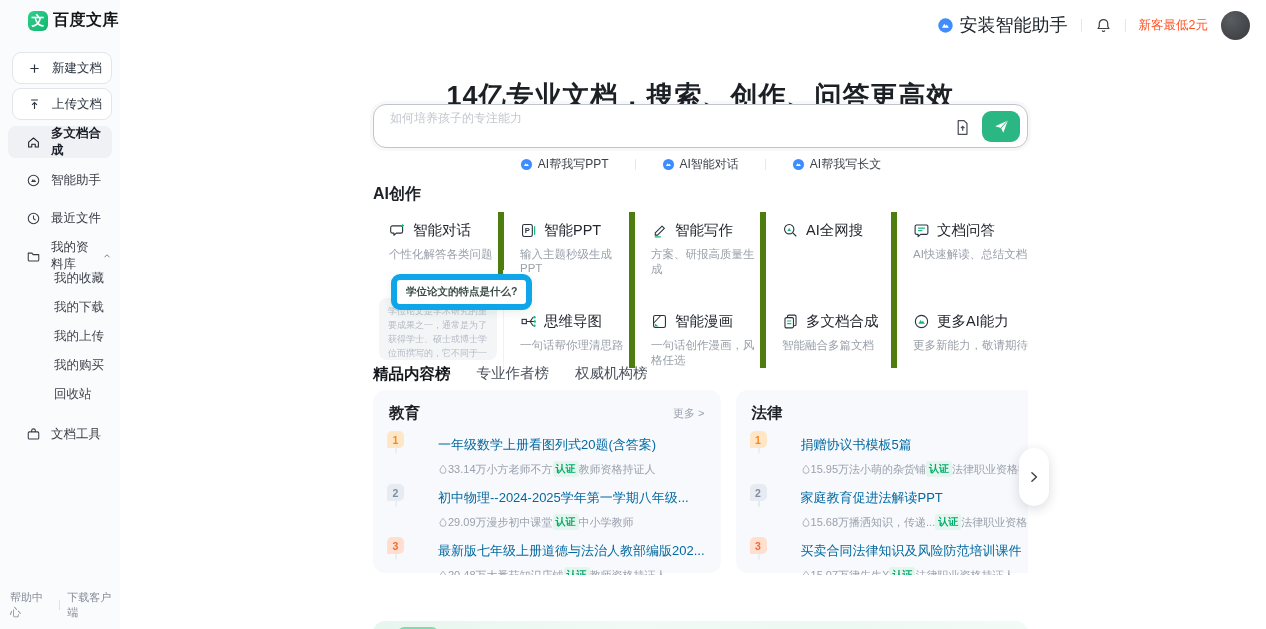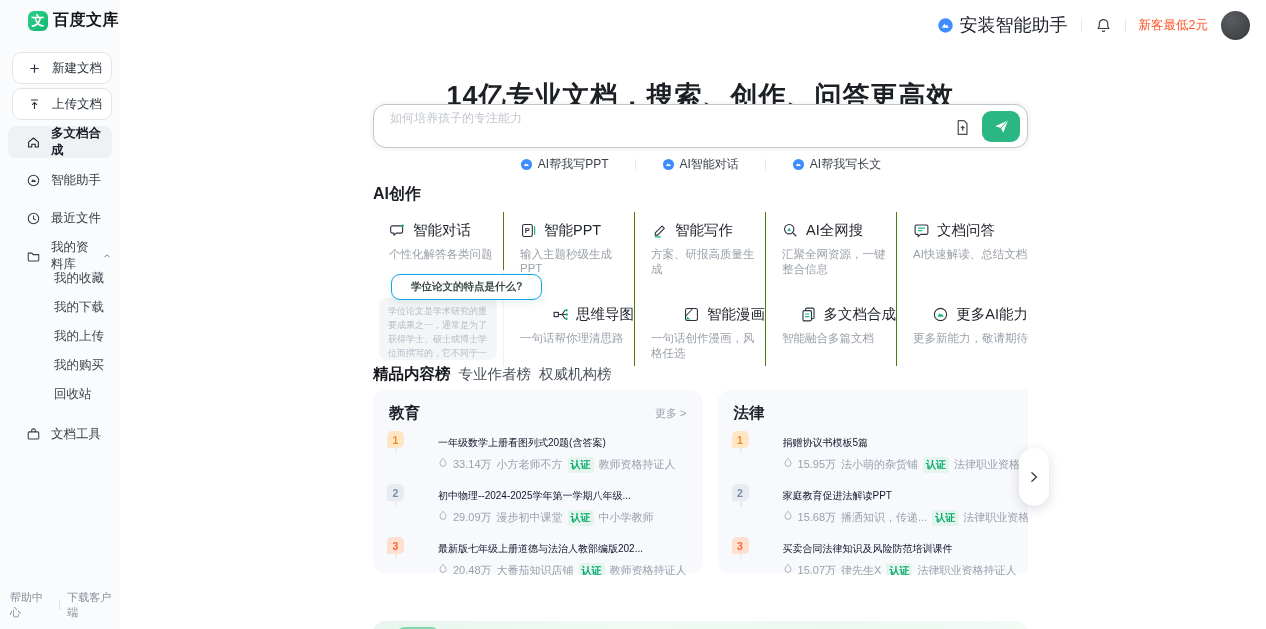--- a/index.html
+++ b/index.html
@@ -45,33 +45,33 @@
 
   .quicklinks{position:absolute;top:148px;width:100%;display:flex;justify-content:center;align-items:center;gap:26px;}
   .qlink{display:flex;align-items:center;gap:5px;font-size:12px;color:#3c414a;cursor:pointer;}
   .qdiv{width:1px;height:11px;background:#e6e8eb;}
 
   .ai-title{position:absolute;top:176px;left:0;font-size:16px;font-weight:600;color:#1d2127;}
 
   .feat-row{position:absolute;left:0;width:655px;display:grid;grid-template-columns:repeat(5,1fr);}
   .feat-row1{top:204px;height:58px;}
   .feat-row2{top:262px;height:96px;}
-  .feat-cell{padding:9px 0 0 16px;border-right:1px solid #4d7c0f;cursor:pointer;}
+  .feat-cell{padding:9px 0 0 16px;border-right:6px solid #4d7c0f;cursor:pointer;}
   .feat-cell:last-child{border-right:none;}
   .feat-head{display:flex;align-items:center;gap:7px;font-size:14.5px;color:#23272e;font-weight:500;}
   .feat-desc{margin-top:7px;font-size:11.5px;color:#9ba1ab;}
-  .feat-row2 .feat-head{margin-top:26px;justify-content:flex-end;}
+  .feat-row2 .feat-head{margin-top:33px;}
 
   .promo-cell{position:relative;padding:0;border-right:1px solid #f0f1f4;cursor:pointer;}
-  .promo-bubble{position:absolute;left:18px;top:4px;background:#fff;border:1px solid #0ea5e9;border-radius:9px;
-    padding:5px 19px;font-size:10.5px;font-weight:bold;color:#3a4c44;box-shadow:0 3px 8px rgba(40,120,90,.10);white-space:nowrap;z-index:2;}
+  .promo-bubble{position:absolute;left:18px;top:4px;background:#fff;border:6px solid #0ea5e9;border-radius:9px;
+    padding:5px 9px;font-size:10.5px;font-weight:bold;color:#3a4c44;box-shadow:0 3px 8px rgba(40,120,90,.10);white-space:nowrap;z-index:2;}
   .promo-card{position:absolute;left:6px;top:28px;width:118px;height:62px;background:#f3f5f7;border-radius:8px;
     padding:7px 9px;font-size:9px;line-height:1.55;color:#b6bcc5;overflow:hidden;}
 
-  .rank-tabs{position:absolute;top:356px;left:0;display:flex;align-items:center;gap:8px;}
+  .rank-tabs{position:absolute;top:356px;left:0;display:flex;align-items:flex-start;gap:26px;}
   .rank-tab{font-size:14.5px;color:#4c525c;cursor:pointer;}
   .rank-tab.active{font-size:15.5px;font-weight:bold;color:#14171c;}
 
   .boards{position:absolute;top:382px;left:0;width:655px;height:185px;overflow:hidden;}
   .board-track{display:flex;gap:15px;width:900px;}
   .board{flex:0 0 270px;height:183px;background:#f7f9fc;border-radius:12px;padding:13px 16px 0;}
   .board-head{display:flex;align-items:center;justify-content:space-between;}
   .board-name{font-size:15.5px;font-weight:600;color:#1d2127;}
   .board-more{font-size:11px;color:#9aa2ad;cursor:pointer;}
   .doc-item{display:flex;align-items:flex-start;gap:13px;margin-top:12px;cursor:pointer;height:41px;}
@@ -79,22 +79,22 @@
   .thumb{width:30px;height:40px;border-radius:3px;background:#fff;border:1px solid #eceef2;position:relative;overflow:hidden;}
   .thumb.lines::after{content:"";position:absolute;left:5px;right:5px;top:8px;bottom:4px;
     background:repeating-linear-gradient(to bottom,#e3e7ec 0 2px,transparent 2px 6px);}
   .th-green{background:linear-gradient(180deg,#eef7f0 52%,#7ccb90 52%,#63b87b);border-color:#dfeee3;}
   .rank{position:absolute;left:-8px;top:-5px;min-width:17px;height:17px;border-radius:5px 5px 5px 1px;
     font-size:10.5px;font-weight:bold;display:flex;align-items:center;justify-content:center;z-index:2;}
   .rank.r1{background:#ffe6c7;color:#f58a1f;}
   .rank.r2{background:#e7ebf2;color:#7f8da2;}
   .rank.r3{background:#ffdfd0;color:#f4692f;}
   .doc-texts{flex:1;min-width:0;}
-  .doc-title{font-size:10px;color:#0f172a;white-space:nowrap;overflow:hidden;text-overflow:ellipsis;}
-  .doc-meta{margin-top:7px;display:flex;gap:5px;font-size:11px;color:#9aa1ac;white-space:nowrap;overflow:hidden;}
+  .doc-title{font-size:13px;color:#0369a1;white-space:nowrap;overflow:hidden;text-overflow:ellipsis;}
+  .doc-meta{margin-top:7px;display:flex;align-items:center;font-size:11px;color:#9aa1ac;white-space:nowrap;overflow:hidden;}
   .cert-badge{flex:0 0 auto;background:#e3f5ec;color:#00a86b;font-size:10px;font-weight:bold;padding:1px 3px;border-radius:3px;}
   .cred{overflow:hidden;text-overflow:ellipsis;}
 
   .arrow-btn{position:absolute;left:646px;top:440px;width:30px;height:58px;background:#fff;border:none;border-radius:16px;
     box-shadow:0 3px 12px rgba(30,40,60,.16);cursor:pointer;display:flex;align-items:center;justify-content:center;padding:0;}
 
   .banner{position:absolute;top:613px;left:0;width:655px;height:34px;border-radius:12px;cursor:pointer;
     background:linear-gradient(90deg,#e7f6ee,#f1faf5 40%,#ecf8f2 70%,#f3fbf7);}
   .banner-accent{position:absolute;left:25px;top:6px;width:40px;height:19px;background:#83d9ab;border-radius:6px;}
 </style>
@@ -275,21 +275,20 @@
       </div>
       <div class="feat-cell">
         <div class="feat-head">
           <svg width="17" height="17" viewBox="0 0 20 20">
               <circle cx="8.5" cy="8.5" r="5.5" stroke="#2b3340" stroke-width="1.3" fill="none"></circle>
               <path d="M12.8 12.8l4 4" stroke="#2b3340" stroke-width="1.4"></path>
               <path d="M6.3 10.5l2.2-3.7 2 3.7z" fill="#12b977"></path>
             </svg>
           <span>AI全网搜</span>
         </div>
-        <div class="feat-desc">汇聚全网资源，一键整合信息</div>
       </div>
       <div class="feat-cell">
         <div class="feat-head">
           <svg width="17" height="17" viewBox="0 0 20 20">
               <path d="M4 3.5h12a1.5 1.5 0 011.5 1.5v8a1.5 1.5 0 01-1.5 1.5H9l-3 2.7v-2.7H4A1.5 1.5 0 012.5 13V5A1.5 1.5 0 014 3.5z" stroke="#2b3340" stroke-width="1.3" fill="none" stroke-linejoin="round"></path>
               <path d="M6 7.2h8M6 10.2h5" stroke="#12b977" stroke-width="1.3"></path>
             </svg>
           <span>文档问答</span>
         </div>
         <div class="feat-desc">AI快速解读、总结文档</div>

